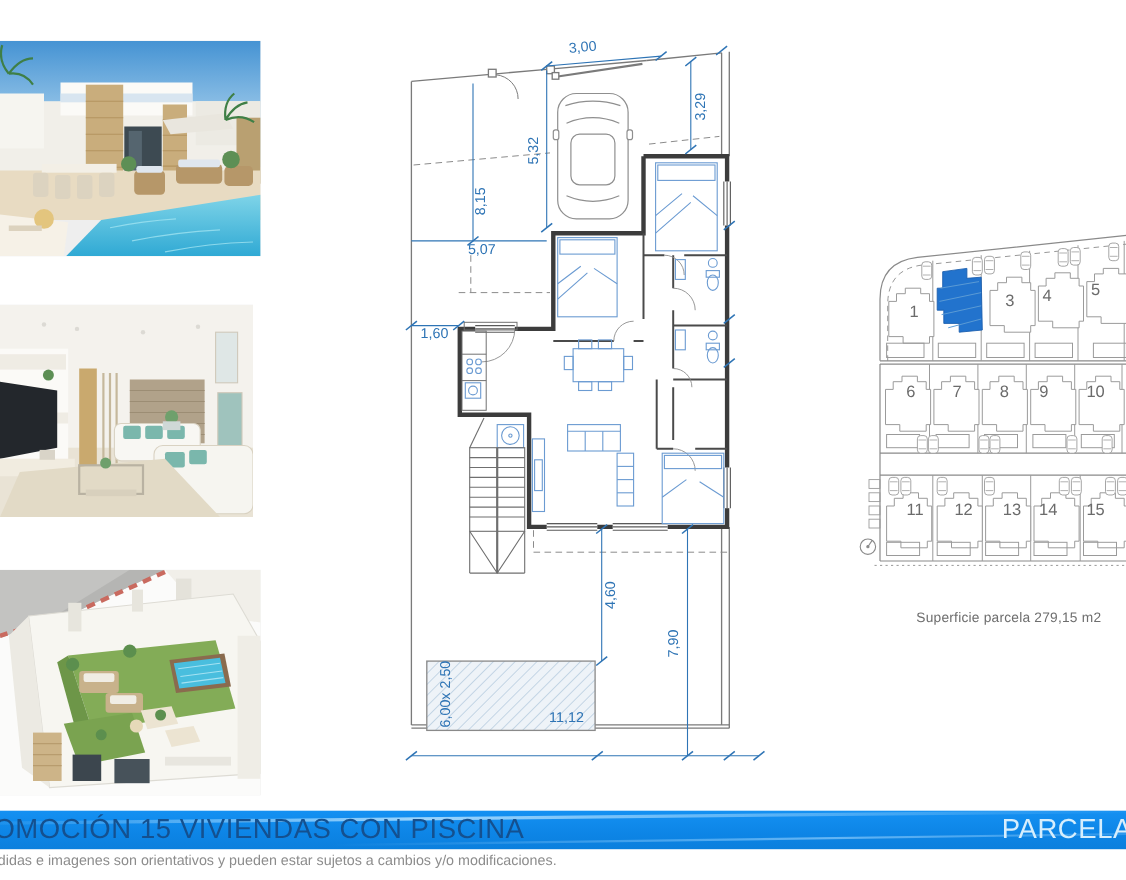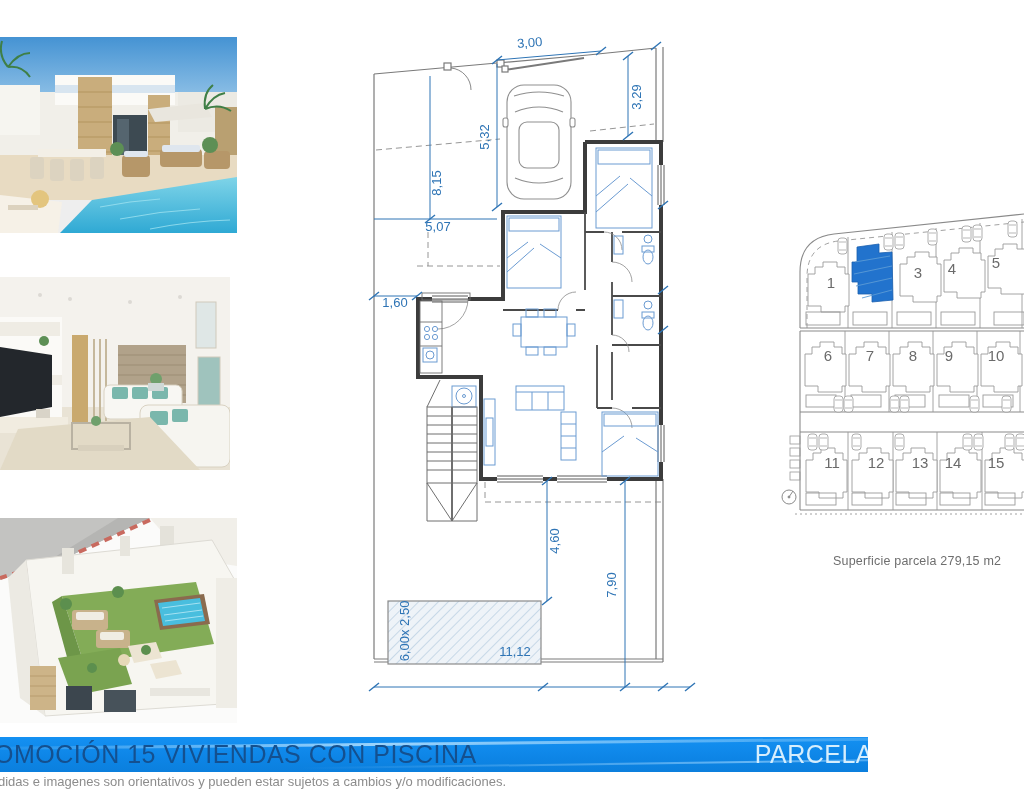--- a/index.html
+++ b/index.html
@@ -11,21 +11,21 @@
   .photo{position:absolute;left:0;overflow:hidden;background:#eee;}
   .photo svg{display:block;}
   
   text.dim{font-family:"Liberation Sans",sans-serif;font-size:13px;fill:#2e74b5;}
   text.plot-num{font-family:"Liberation Sans",sans-serif;font-size:15px;fill:#6b6b6b;}
   .site-caption{
     position:absolute;left:833px;top:554px;width:220px;
     font-size:12.5px;color:#6e6e6e;letter-spacing:.2px;
   }
   .banner{
-    position:absolute;left:0;top:737px;width:868px;height:35px;
+    position:absolute;left:0;top:737px;width:1024px;height:35px;
     background:linear-gradient(180deg,#1490f2 0%,#0d85e6 60%,#0b7fdd 100%);
     overflow:hidden;
   }
   .banner .streak{
     position:absolute;left:-40px;top:4px;width:1200px;height:3px;
     background:linear-gradient(90deg,rgba(255,255,255,0) 0%,rgba(180,225,255,.85) 35%,rgba(255,255,255,0) 90%);
     transform:rotate(-0.6deg);
   }
   .banner .streak2{
     position:absolute;left:300px;top:24px;width:900px;height:2px;

